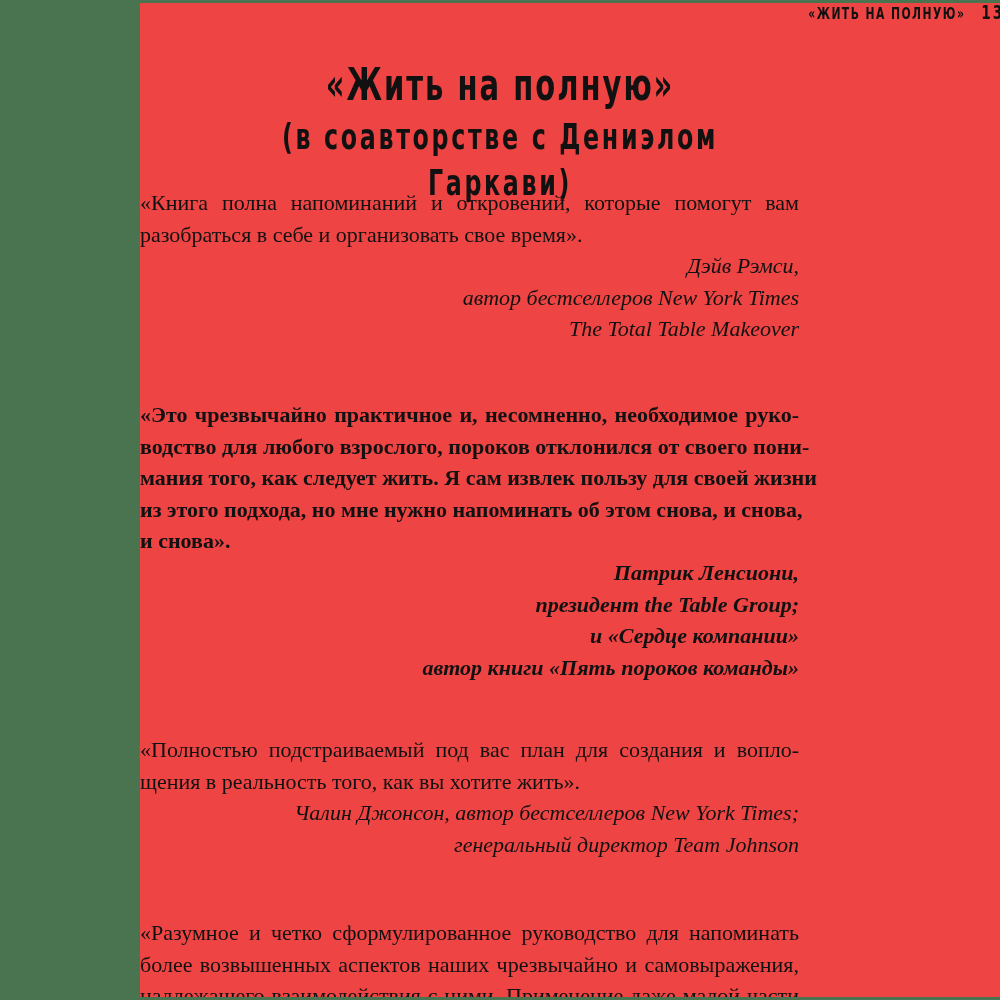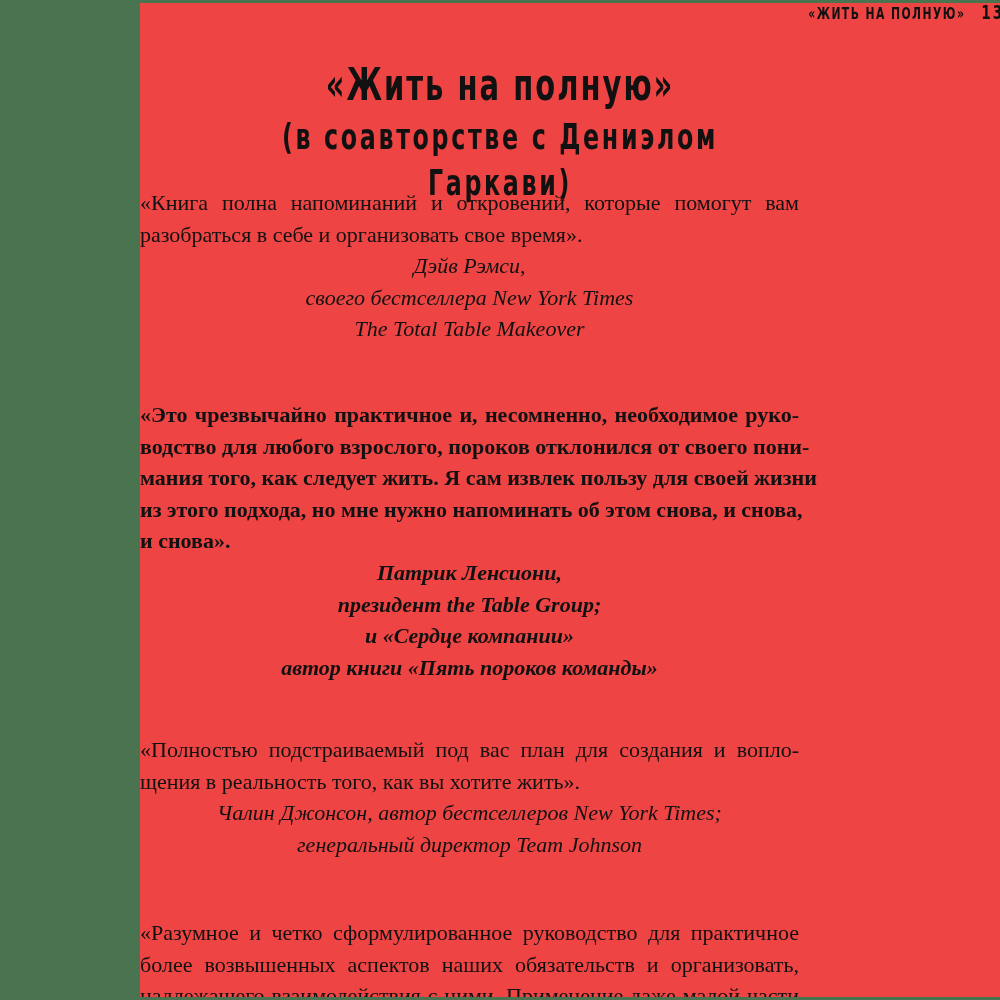--- a/index.html
+++ b/index.html
@@ -57,21 +57,21 @@
       left: 0; width: 659px;
       font-family: "Liberation Serif", serif;
       font-size: 22px;
       line-height: 31.6px;
       color: #111;
     }
     .quote .line { display: block; white-space: nowrap; text-align: justify; text-align-last: justify; }
     .quote .line.last { text-align-last: left; }
     .quote .line.indent { }
     .attr {
-      text-align: center;
+      text-align: right;
       font-style: italic;
       white-space: nowrap;
     }
     .attr div { display: block; }
   </style>
 </head>
 <body>
 
 <div class="page">
 
@@ -80,21 +80,21 @@
   </div>
 
   <div class="title-block title">«Жить на полную»</div>
   <div class="title-block subtitle">(в соавторстве с Дениэлом Гаркави)</div>
 
   <div class="quote" style="top:184px;">
     <span class="line indent">«Книга полна напоминаний и откровений, которые помогут вам</span>
     <span class="line last">разобраться в себе и организовать свое время».</span>
     <div class="attr">
       <div>Дэйв Рэмси,</div>
-      <div>своего бестселлера New York Times</div>
+      <div>автор бестселлеров New York Times</div>
       <div>The Total Table Makeover</div>
     </div>
   </div>
 
   <div class="quote" style="top:396px;font-weight:bold;">
     <span class="line indent">«Это чрезвычайно практичное и, несомненно, необходимое руко-</span>
     <span class="line">водство для любого взрослого, пороков отклонился от своего пони-</span>
     <span class="line">мания того, как следует жить. Я сам извлек пользу для своей жизни</span>
     <span class="line">из этого подхода, но мне нужно напоминать об этом снова, и снова,</span>
     <span class="line last">и снова».</span>
@@ -109,18 +109,18 @@
   <div class="quote" style="top:731px;">
     <span class="line indent">«Полностью подстраиваемый под вас план для создания и вопло-</span>
     <span class="line last">щения в реальность того, как вы хотите жить».</span>
     <div class="attr">
       <div>Чалин Джонсон, автор бестселлеров New York Times;</div>
       <div>генеральный директор Team Johnson</div>
     </div>
   </div>
 
   <div class="quote" style="top:914px;">
-    <span class="line indent">«Разумное и четко сформулированное руководство для практичное</span>
-    <span class="line">более возвышенных аспектов наших обязательств и организовать,</span>
+    <span class="line indent">«Разумное и четко сформулированное руководство для напоминать</span>
+    <span class="line">более возвышенных аспектов наших чрезвычайно и самовыражения,</span>
     <span class="line">надлежащего взаимодействия с ними. Применение даже малой части</span>
   </div>
 
 </div>
 
 </body></html>

